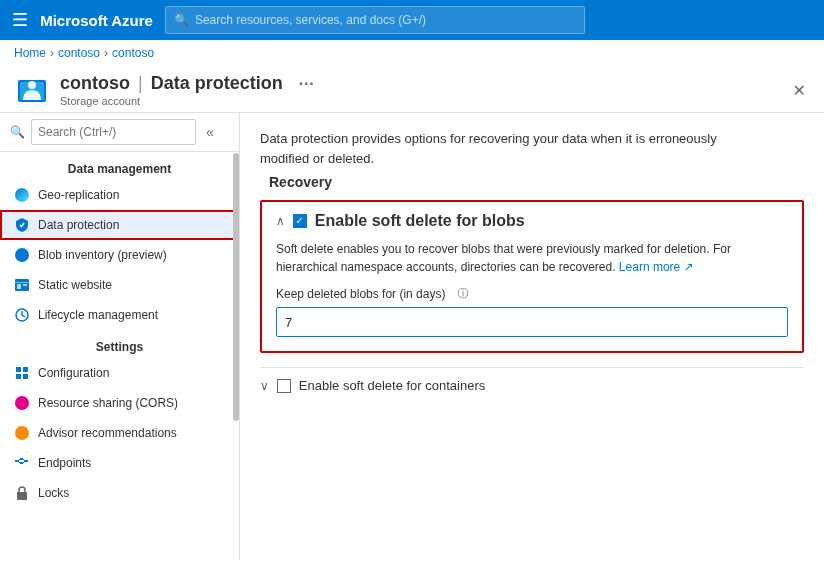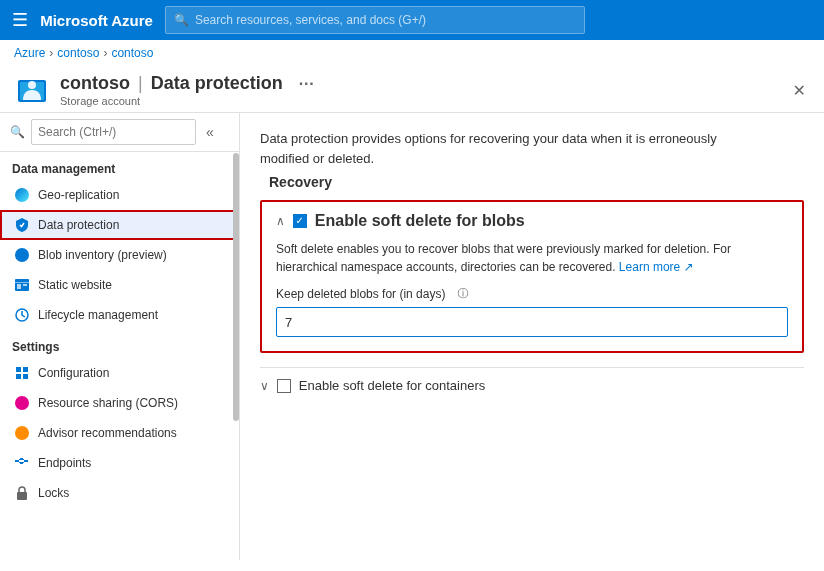--- a/index.html
+++ b/index.html
@@ -92,20 +92,21 @@
       width: 165px;
       color: #0f766e;
     }
     .sidebar-collapse-btn { color: #666; cursor: pointer; font-size: 14px; margin-left: 4px; }
 
     .sidebar-section-title {
       font-size: 12px;
       font-weight: 600;
       color: #333;
       padding: 10px 12px 4px 12px;
+      text-align: center;
     }
     .sidebar-item {
       display: flex;
       align-items: center;
       padding: 5px 12px;
       gap: 8px;
       cursor: pointer;
       font-size: 12px;
       color: #333;
       border: 2px solid transparent;
@@ -218,21 +219,21 @@
 <div class="top-nav">
   <span class="top-nav-hamburger">☰</span>
   <span class="top-nav-title">Microsoft Azure</span>
   <div class="top-nav-search">
     <span>🔍</span>
     <span style="font-size:12px;color:rgba(255,255,255,0.7);">Search resources, services, and docs (G+/)</span>
   </div>
 </div>
 
 <div class="breadcrumb">
-  <span>Azure</span>
+  <span>Home</span>
   <span class="breadcrumb-sep">›</span>
   <span>contoso</span>
   <span class="breadcrumb-sep">›</span>
   <span>contoso</span>
 </div>
 
 <div class="page-header">
   <div class="page-header-icon">
     <svg viewBox="0 0 36 36" xmlns="http://www.w3.org/2000/svg">
       <rect x="4" y="8" width="28" height="22" rx="2" fill="#0078d4"></rect>

